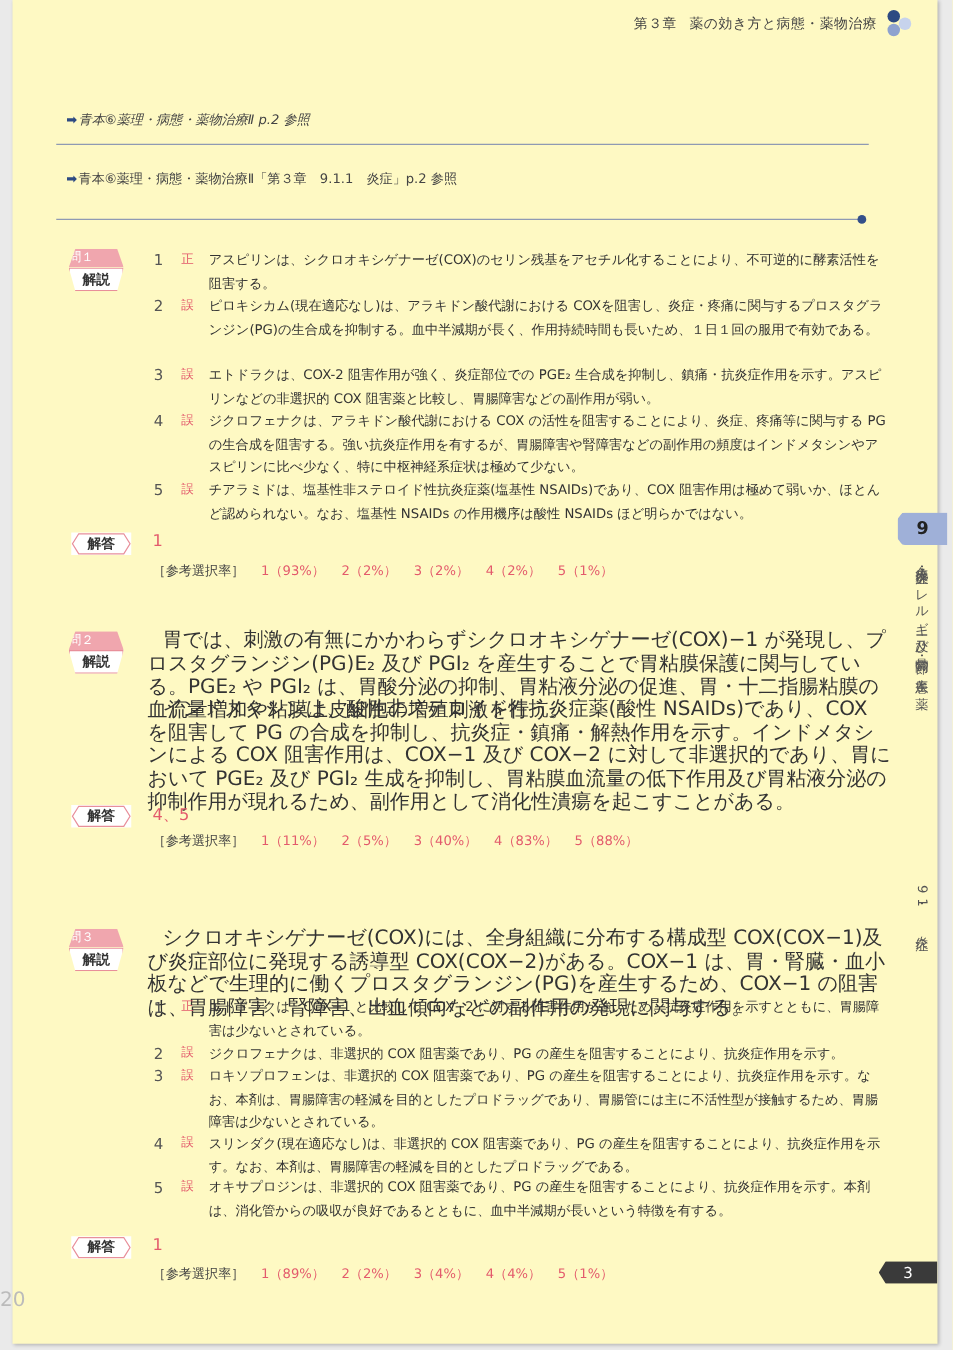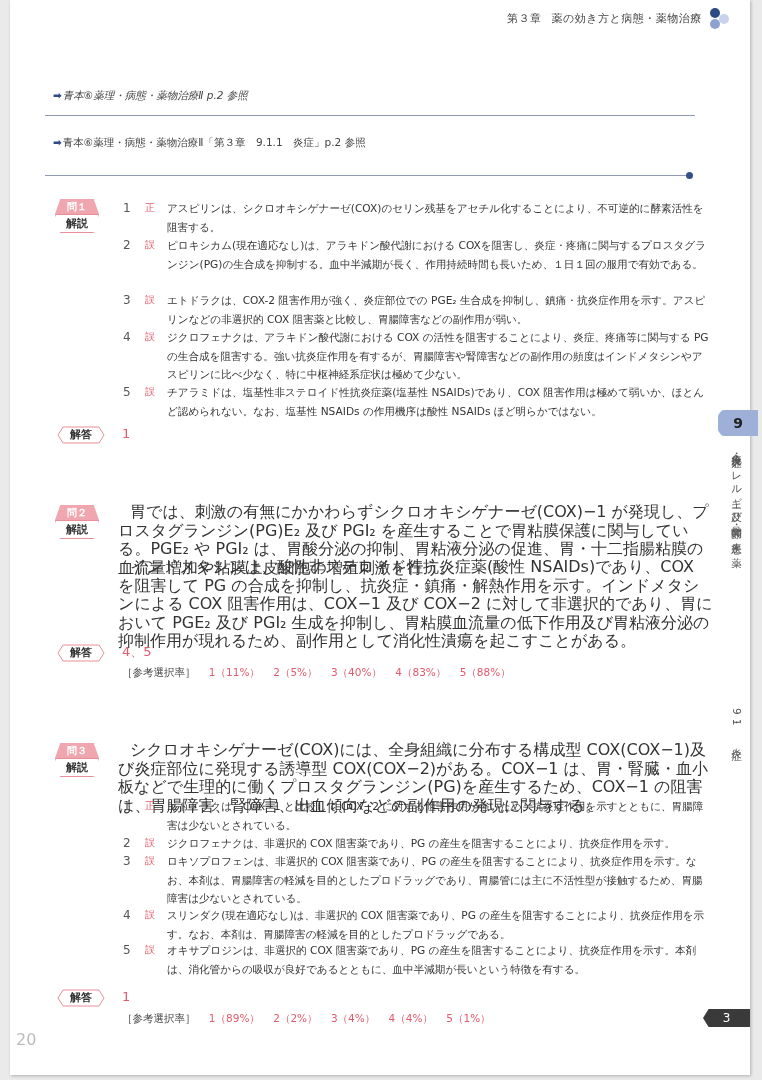--- a/index.html
+++ b/index.html
@@ -4,21 +4,21 @@
 <style>
   html, body { margin:0; padding:0; }
   body {
     width:762px; height:1080px; position:relative; overflow:hidden;
     background:#eaeaea;
     font-family:"DejaVu Sans", sans-serif;
     color:#333;
   }
   .page {
     position:absolute; left:10px; top:0; width:740px; height:1075px;
-    background:#ffffff;
+    background:#fef9c3;
     box-shadow: 1px 1px 3px rgba(0,0,0,0.25);
   }
   .header-title {
     position:absolute; left:497px; top:11px; font-size:11px; color:#444;
     letter-spacing:0.5px; white-space:nowrap;
   }
   .header-title .ch { margin-right:10px; }
   .hex-deco { position:absolute; left:700px; top:8px; width:30px; height:22px; }
   .hex-deco span { position:absolute; width:10px; height:10px; border-radius:50%; }
   .ref {
@@ -29,22 +29,22 @@
     position:absolute; height:1px; background:#8f9ab3;
   }
   .rule-dot {
     position:absolute; width:7px; height:7px; border-radius:50%; background:#34508a;
   }
   .qbadge {
     position:absolute; left:45px; width:46px; height:34px;
   }
   .qbadge .top {
     position:absolute; left:0; top:0; width:44px; height:15px;
-    background:#f0a6ae; color:#fff; font-size:10px; font-weight:bold;
-    text-align:center; line-height:15px;
+    background:#f0a6ae; color:#fff; font-size:10px; font-weight:normal;
+    text-align:left; line-height:15px;
     clip-path:polygon(12% 0, 88% 0, 100% 100%, 0 100%);
   }
   .qbadge .bot {
     position:absolute; left:0; top:15px; width:42px; height:17px;
     border:1px solid #e88f9a; background:#fff; color:#333;
     font-size:11px; font-weight:bold; text-align:center; line-height:17px;
     clip-path:polygon(0 0, 100% 0, 88% 100%, 12% 100%);
   }
   .ans-badge {
     position:absolute; left:47px; width:48px; height:18px;
@@ -82,21 +82,21 @@
   .side-sub {
     position:absolute; left:720px; top:708px; width:14px;
     writing-mode:vertical-rl; font-size:10.5px; color:#555; letter-spacing:2px;
   }
   .page-num {
     position:absolute; left:693px; top:1009px; width:47px; height:18px;
     background:#3a3a3a; color:#fff; font-size:12px; text-align:center; line-height:18px;
     clip-path:polygon(12% 0, 100% 0, 100% 100%, 12% 100%, 0 50%);
   }
   .edge-num {
-    position:absolute; left:0; top:1030px; font-size:16px; color:#bbb;padding-left:16px;
+    position:absolute; left:0; top:1030px; font-size:16px; color:#bbb;
   }
 </style>
 </head>
 <body>
 
 <div class="page">
 
   <div class="header-title">
     <span class="ch">第３章</span><span>薬の効き方と病態・薬物治療</span>
   </div>
@@ -148,20 +148,28 @@
     <span class="txt">チアラミドは、塩基性非ステロイド性抗炎症薬(塩基性 NSAIDs)であり、COX 阻害作用は極めて弱いか、ほとんど認められない。なお、塩基性 NSAIDs の作用機序は酸性 NSAIDs ほど明らかではない。</span>
   </div>
 
   <div class="ans-badge" style="top:426px;">
     <svg width="48" height="18">
         <polygon points="6,1 42,1 47,9 42,17 6,17 1,9" fill="#fff" stroke="#e88f9a" stroke-width="1"></polygon>
       </svg>
     <span>解答</span>
   </div>
   <div class="answer-val" style="top:426px;">1</div>
+  <div class="rates" style="top:450px;">
+    <span>［参考選択率］</span>
+    <span class="r">1（93%）</span>
+    <span class="r">2（2%）</span>
+    <span class="r">3（2%）</span>
+    <span class="r">4（2%）</span>
+    <span class="r">5（1%）</span>
+  </div>
 
   <div class="qbadge" style="top:505px;">
     <div class="top">問２</div>
     <div class="bot">解説</div>
   </div>
   <div class="para" style="top:503px; text-indent:12px;">胃では、刺激の有無にかかわらずシクロオキシゲナーゼ(COX)−1 が発現し、プロスタグランジン(PG)E₂ 及び PGI₂ を産生することで胃粘膜保護に関与している。PGE₂ や PGI₂ は、胃酸分泌の抑制、胃粘液分泌の促進、胃・十二指腸粘膜の血流量増加や粘膜上皮細胞の増殖刺激を行う。</div>
   <div class="para" style="top:558px; text-indent:12px;">インドメタシンは、酸性非ステロイド性抗炎症薬(酸性 NSAIDs)であり、COX を阻害して PG の合成を抑制し、抗炎症・鎮痛・解熱作用を示す。インドメタシンによる COX 阻害作用は、COX−1 及び COX−2 に対して非選択的であり、胃において PGE₂ 及び PGI₂ 生成を抑制し、胃粘膜血流量の低下作用及び胃粘液分泌の抑制作用が現れるため、副作用として消化性潰瘍を起こすことがある。</div>
 
   <div class="ans-badge" style="top:644px;">
     <svg width="48" height="18">

